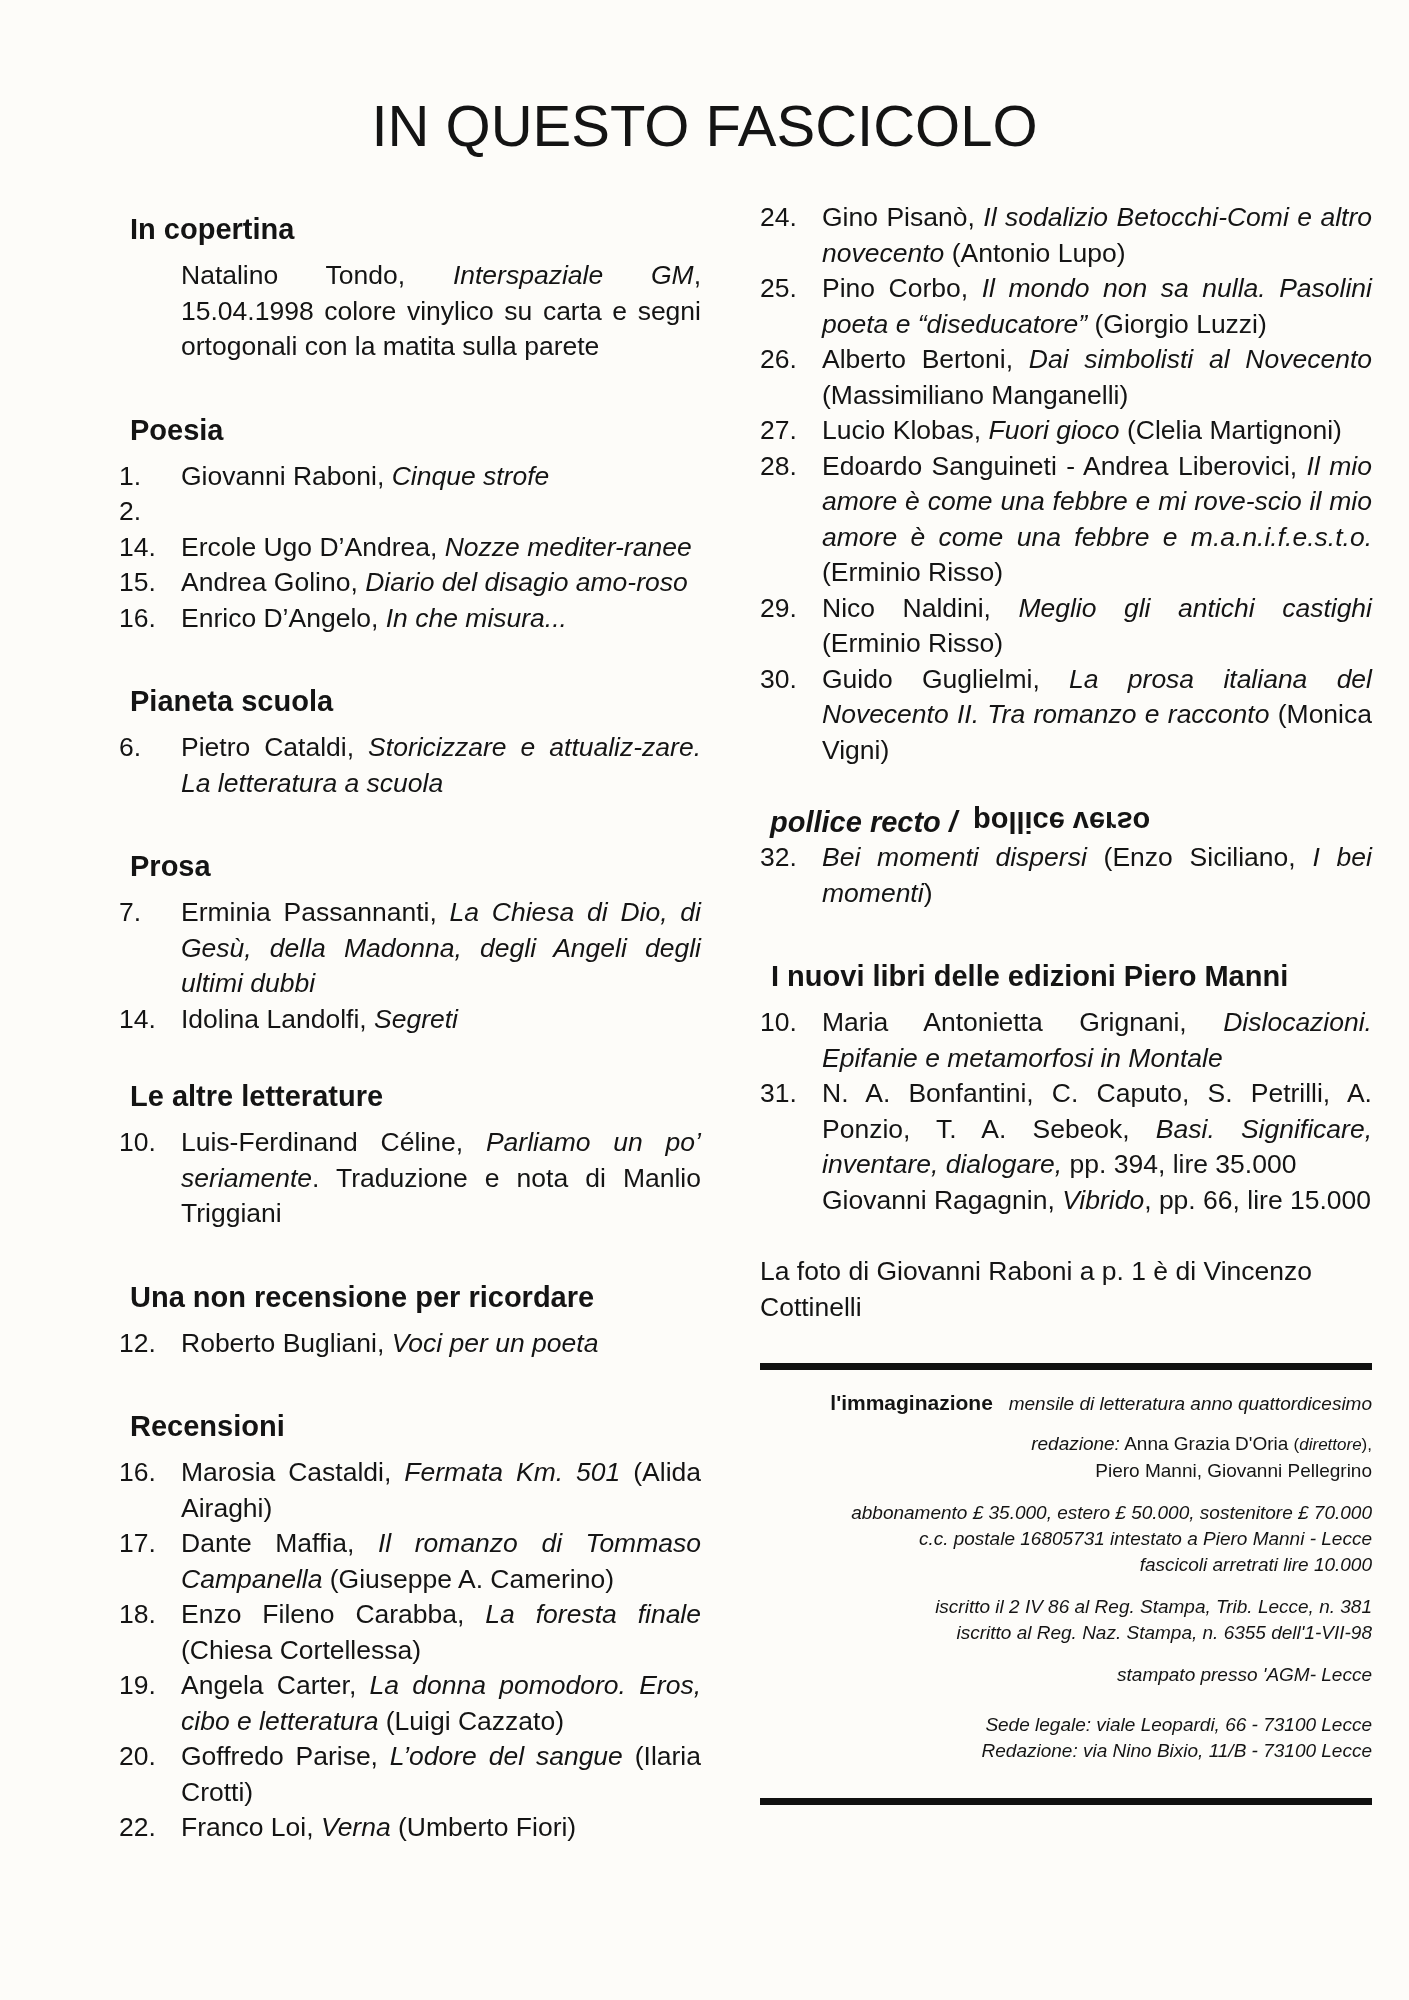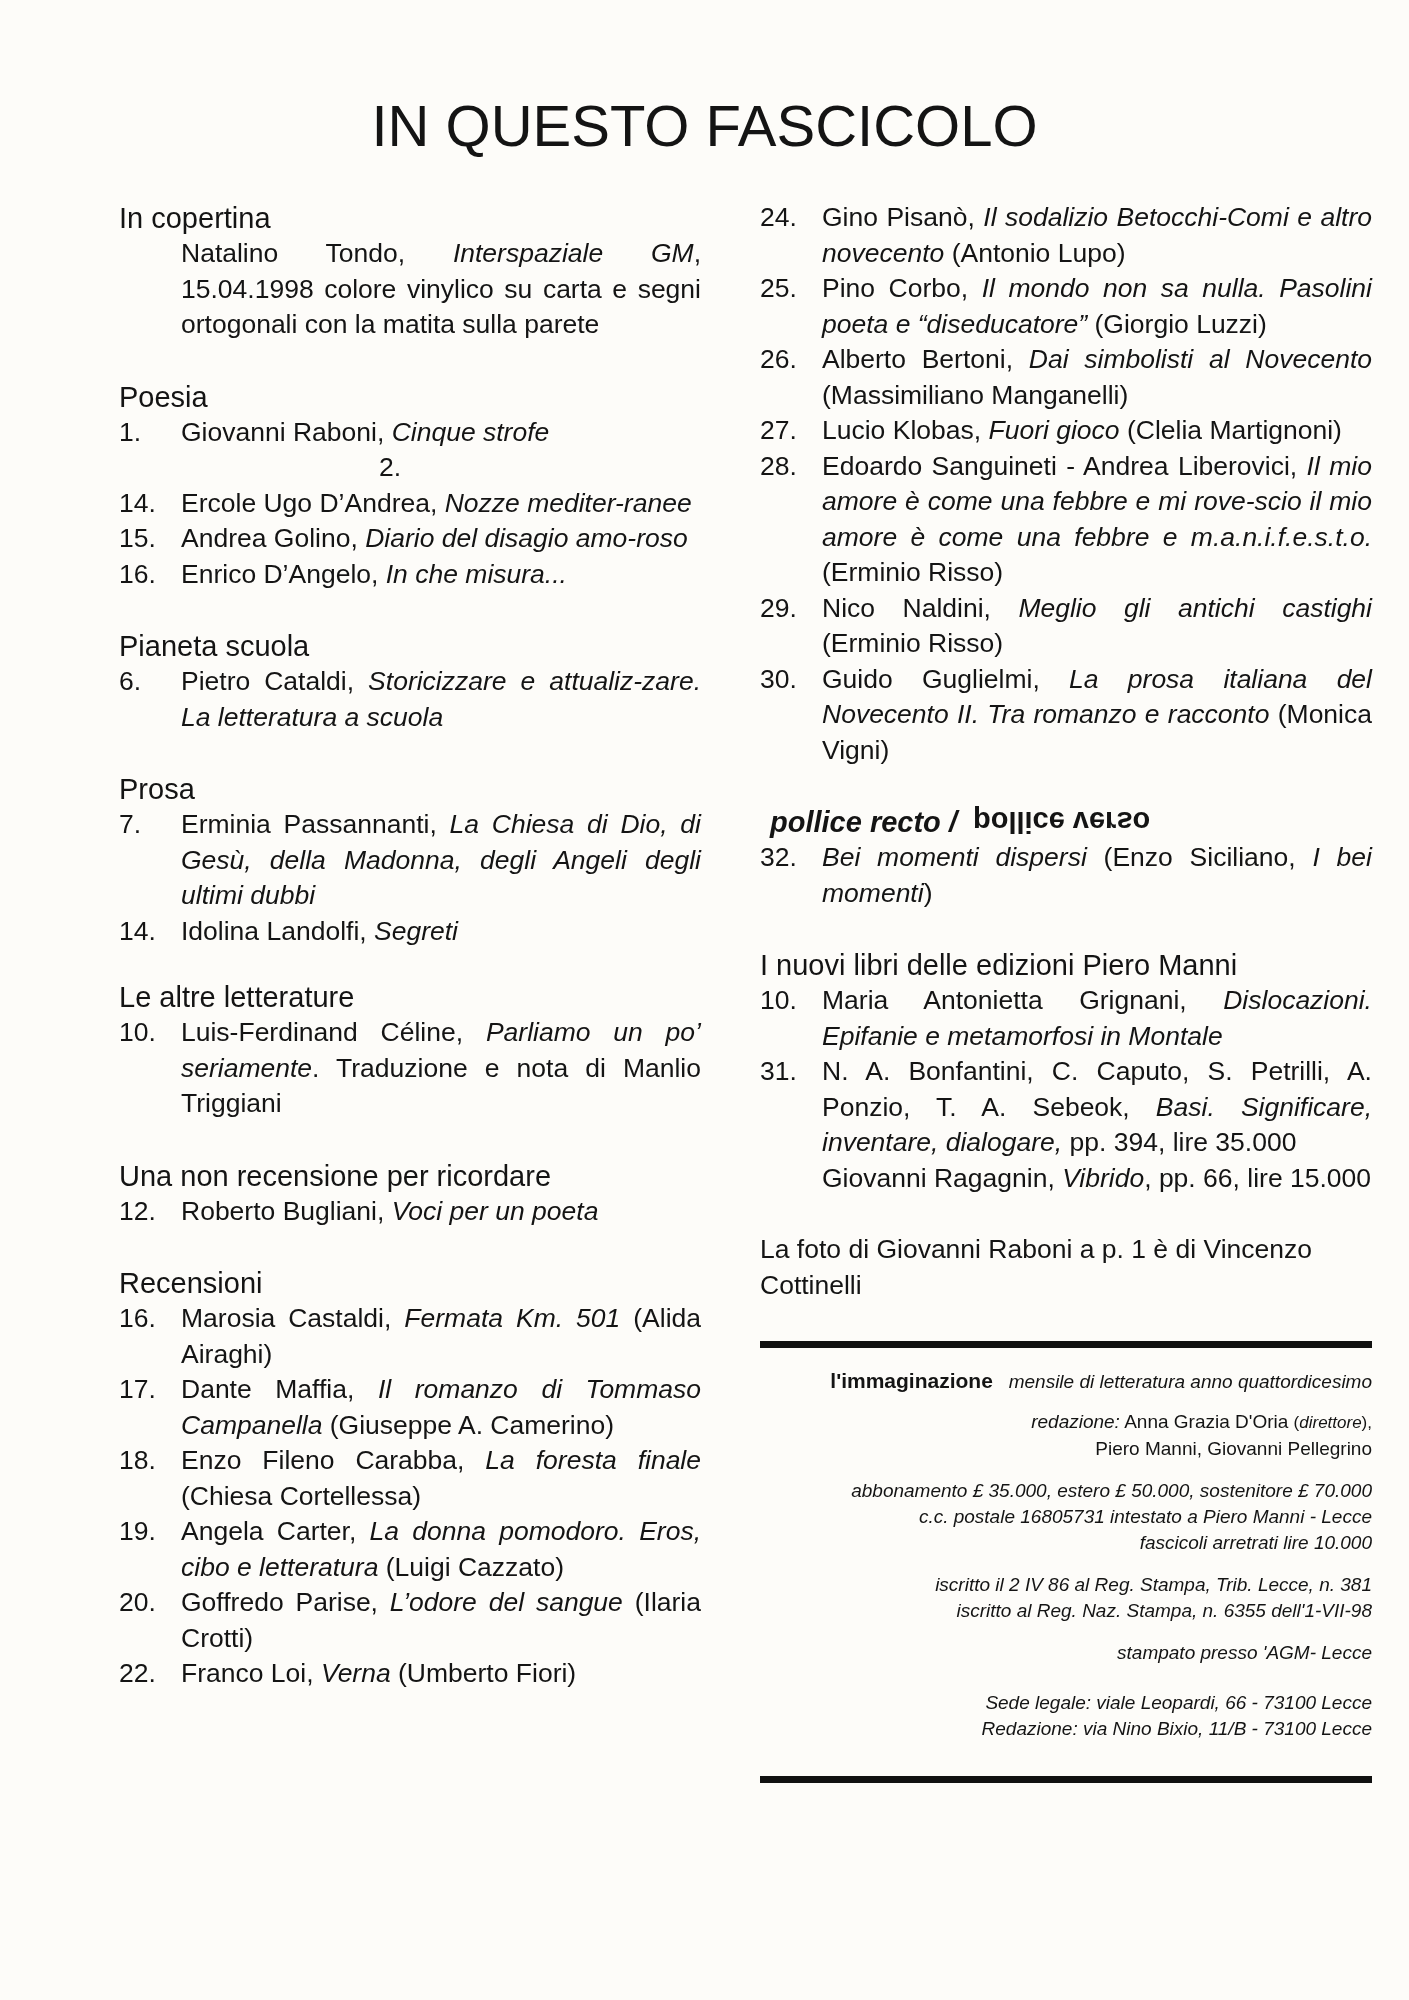--- a/index.html
+++ b/index.html
@@ -14,24 +14,24 @@
     .page-title {
       position: absolute; left: 0; width: 1409px; top: 92px;
       text-align: center; font-size: 58px; font-weight: normal;
       letter-spacing: 0px; margin: 0;
     }
     .col { position: absolute; top: 200px; }
     .col-left { left: 119px; width: 582px; }
     .col-right { left: 760px; width: 612px; }
     .section { margin: 0; }
     .section-title {
-      font-size: 29px; font-weight: normal; margin: 0; line-height: 36px;
+      font-size: 29px; font-weight: bold; margin: 11px; line-height: 36px;
     }
     .entry {
-      display: flex; font-size: 26.5px; line-height: 35.5px; justify-content: center;
+      display: flex; font-size: 26.5px; line-height: 35.5px;
     }
     .entry .num { width: 62px; flex: 0 0 62px; }
     .entry .txt { flex: 1; text-align: justify; }
     .plain { padding-left: 62px; font-size: 26.5px; line-height: 35.5px; text-align: justify; }
     i { font-style: italic; }
     .gap-l { height: 36px; }
     .gap-m { height: 30px; }
     .pollice { font-size: 29px; font-weight: bold; font-style: italic; line-height: 36px; padding-left: 10px; }
     .pollice .flip { display: inline-block; transform: scaleY(-1); font-style: normal; margin-left: 16px; }
     .note { font-size: 26.5px; line-height: 35.5px; }

